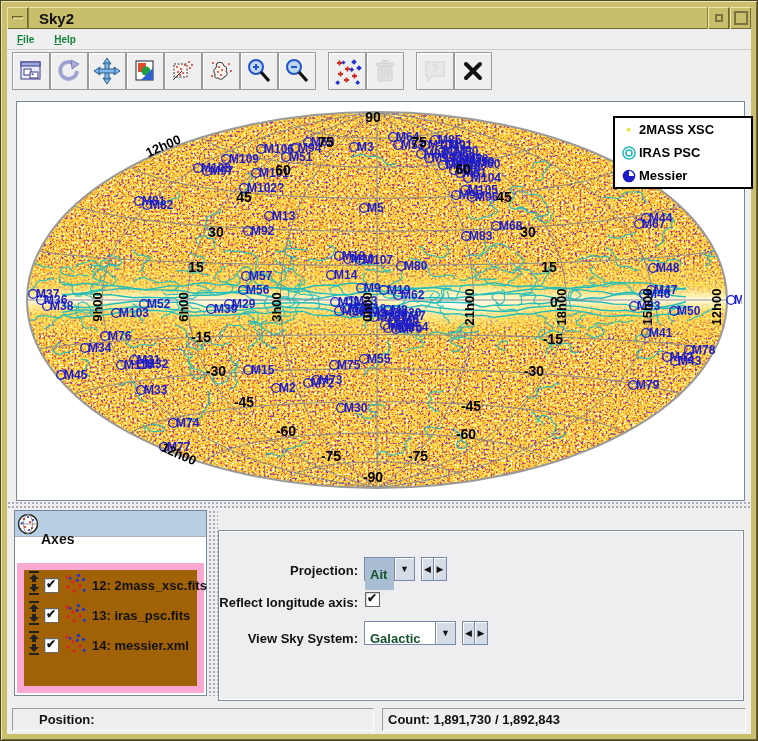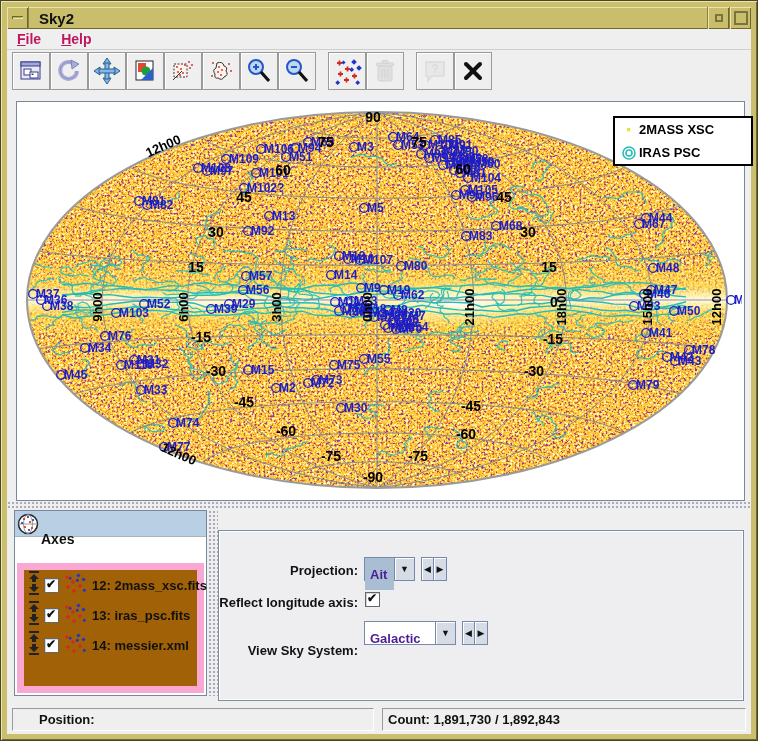--- a/index.html
+++ b/index.html
@@ -20,21 +20,21 @@
   .tb-fill{flex:1 1 auto;}
   .tb-right{display:flex;}
   .tb-btn.rb{border-left:1px solid #8a8147;border-right:none;}
   .tb-btn .sq{position:absolute;box-sizing:border-box;border:2px solid #7a7340;background:#C9BE6C;}
   .tb-btn .sq.s{left:7px;top:7px;width:8px;height:8px;}
   .tb-btn .sq.l{left:4px;top:4px;width:14px;height:14px;}
   .winbody{position:absolute;left:7px;top:29px;width:744px;height:705px;background:#EFEFEF;}
   
   .menubar{position:absolute;left:7px;top:29px;width:744px;height:20px;background:#EFEFEF;
     border-bottom:1px solid #cfcfcf;display:flex;align-items:center;}
-  .menu-item{font-weight:bold;font-size:14px;color:#be185d;padding:0 10px;cursor:default;}
+  .menu-item{font-weight:bold;font-size:10px;color:#15803d;padding:0 10px;cursor:default;}
   .menu-item .ul{text-decoration:underline;}
   
   .toolbar{position:absolute;left:7px;top:50px;width:744px;height:44px;background:#EFEFEF;}
   .tbtn{position:absolute;top:2px;width:38px;height:38px;box-sizing:border-box;background:#EFEFEF;
     border:1px solid #9a9a9a;box-shadow:inset 1px 1px 0 #ffffff;display:flex;align-items:center;justify-content:center;}
   .tbtn.disabled svg{opacity:.38;filter:grayscale(1);}
   
   .mapwrap{position:absolute;left:16px;top:101px;width:727px;height:398px;background:#ffffff;
     border:1px solid #77889B;}
   .maplegend{position:absolute;left:596px;top:14px;width:128px;background:#ffffff;
@@ -65,21 +65,21 @@
   .rightpanel{position:absolute;left:218px;top:508px;width:526px;height:193px;}
   .tabbar{position:absolute;left:6px;top:0;height:23px;display:flex;align-items:flex-end;z-index:2;}
   .tab{box-sizing:border-box;border:1px solid #7E8CA0;border-bottom:none;border-radius:5px 5px 0 0;
     background:#DCDCDE;font-weight:bold;font-size:13px;color:#111;padding:2px 12px 2px 12px;height:19px;margin-right:2px;
     box-shadow:inset 1px 1px 0 #fff;}
   .tab.sel{background:#EEEEF0;height:23px;padding-top:4px;position:relative;top:1px;box-shadow:inset 1px 1px 0 #fff;}
   .tabcontent{position:absolute;left:0;top:22px;width:526px;height:171px;box-sizing:border-box;
     background:#EEEEF0;border:1px solid #7E8CA0;box-shadow:inset 1px 1px 0 #fff, inset -1px -1px 0 #fff;}
   .form-label{position:absolute;width:139px;text-align:right;font-weight:bold;font-size:13px;color:#111;}
   .combo{position:absolute;height:24px;box-sizing:border-box;border:1px solid #7788AA;display:flex;background:#fff;}
-  .combo .val{font-weight:bold;font-size:13px;color:#4c1d95;display:flex;align-items:center;padding:16px 5px;flex:1 1 auto;}
+  .combo .val{font-weight:bold;font-size:13px;color:#14532d;display:flex;align-items:center;padding:16px 5px;flex:1 1 auto;}
   .combo .val.hl{background:#A9BDD3;}
   .combo .arrow{width:19px;background:#D5DCE6;border-left:1px solid #7788AA;display:flex;align-items:center;justify-content:center;
     font-size:9px;color:#111;box-shadow:inset 1px 1px 0 #fff;}
   .spinner{position:absolute;height:24px;display:flex;}
   .spinner .sp{width:13px;height:24px;box-sizing:border-box;border:1px solid #7788AA;background:#D5DCE6;
     box-shadow:inset 1px 1px 0 #fff;display:flex;align-items:center;justify-content:center;font-size:9px;color:#111;}
   .spinner .sp+.sp{border-left:none;}
   
   .status-cell{position:absolute;top:708px;height:23px;box-sizing:border-box;background:#EFEFEF;
     border:1px solid #9a9a9a;border-right-color:#fff;border-bottom-color:#fff;
@@ -717,20 +717,29 @@
       </div>
       <div class="row">
         <span class="mk">
           <svg width="18" height="16">
             <circle cx="9" cy="8" r="6" fill="none" stroke="#29BDBA" stroke-width="1.6"></circle>
             <circle cx="9" cy="8" r="3" fill="none" stroke="#29BDBA" stroke-width="1.6"></circle>
           </svg>
         </span>
         <span class="lbl">IRAS PSC</span>
       </div>
+      <div class="row">
+        <span class="mk">
+          <svg width="18" height="16">
+            <circle cx="9" cy="8" r="5.6" fill="none" stroke="#1E1EC8" stroke-width="1.4"></circle>
+            <path d="M9 8 L9 2.4 A5.6 5.6 0 1 0 14.6 8 Z" fill="#1E1EC8"></path>
+          </svg>
+        </span>
+        <span class="lbl">Messier</span>
+      </div>
     </div>
 </div>
 
 <div class="hsplit"></div>
 
 <div class="leftpanel">
   <div class="lp-row sel">
     <span class="ic" id="globe-ic">
         <svg width="22" height="22" viewBox="0 0 22 22">
           <circle cx="11" cy="11" r="9.5" fill="#fff" stroke="#222" stroke-width="1.5"></circle>
@@ -848,21 +857,21 @@
     <div class="combo" style="left:145px;top:26px;width:51px">
       <span class="val hl">Ait</span>
       <span class="arrow">▼</span>
     </div>
     <div class="spinner" style="left:202px;top:26px">
       <span class="sp">◀</span>
       <span class="sp">▶</span>
     </div>
     <div class="form-label" style="left:0;top:64px">Reflect longitude axis:</div>
     <div class="cb on" style="position:absolute;left:146px;top:61px"></div>
-    <div class="form-label" style="left:0;top:112px">View Sky System:</div>
+    <div class="form-label" style="left:0;top:100px">View Sky System:</div>
     <div class="combo" style="left:145px;top:90px;width:92px">
       <span class="val">Galactic</span>
       <span class="arrow">▼</span>
     </div>
     <div class="spinner" style="left:243px;top:90px">
       <span class="sp">◀</span>
       <span class="sp">▶</span>
     </div>
   </div>
 </div>

